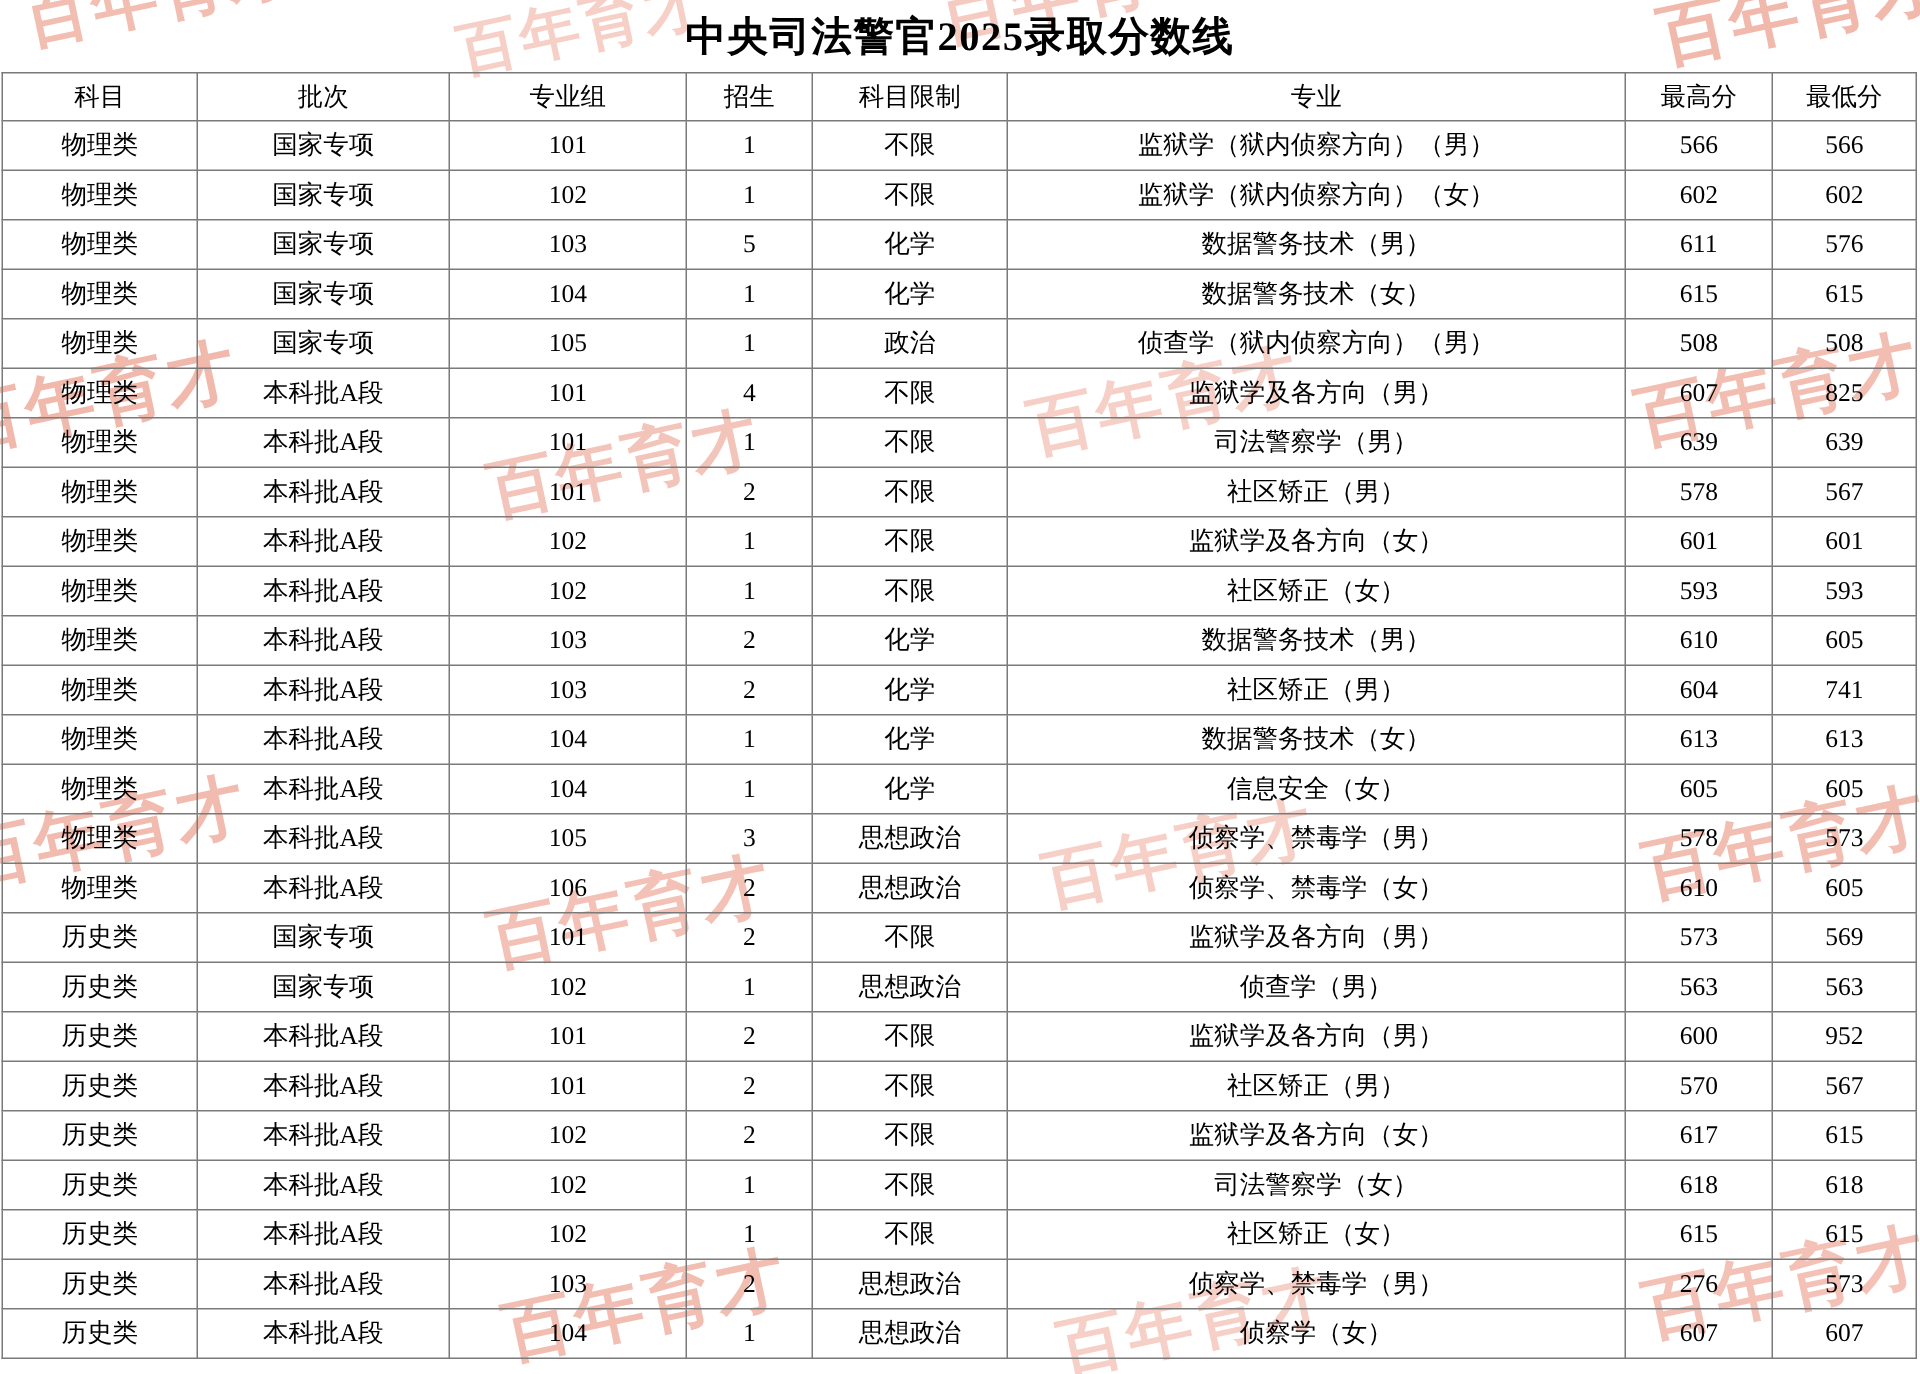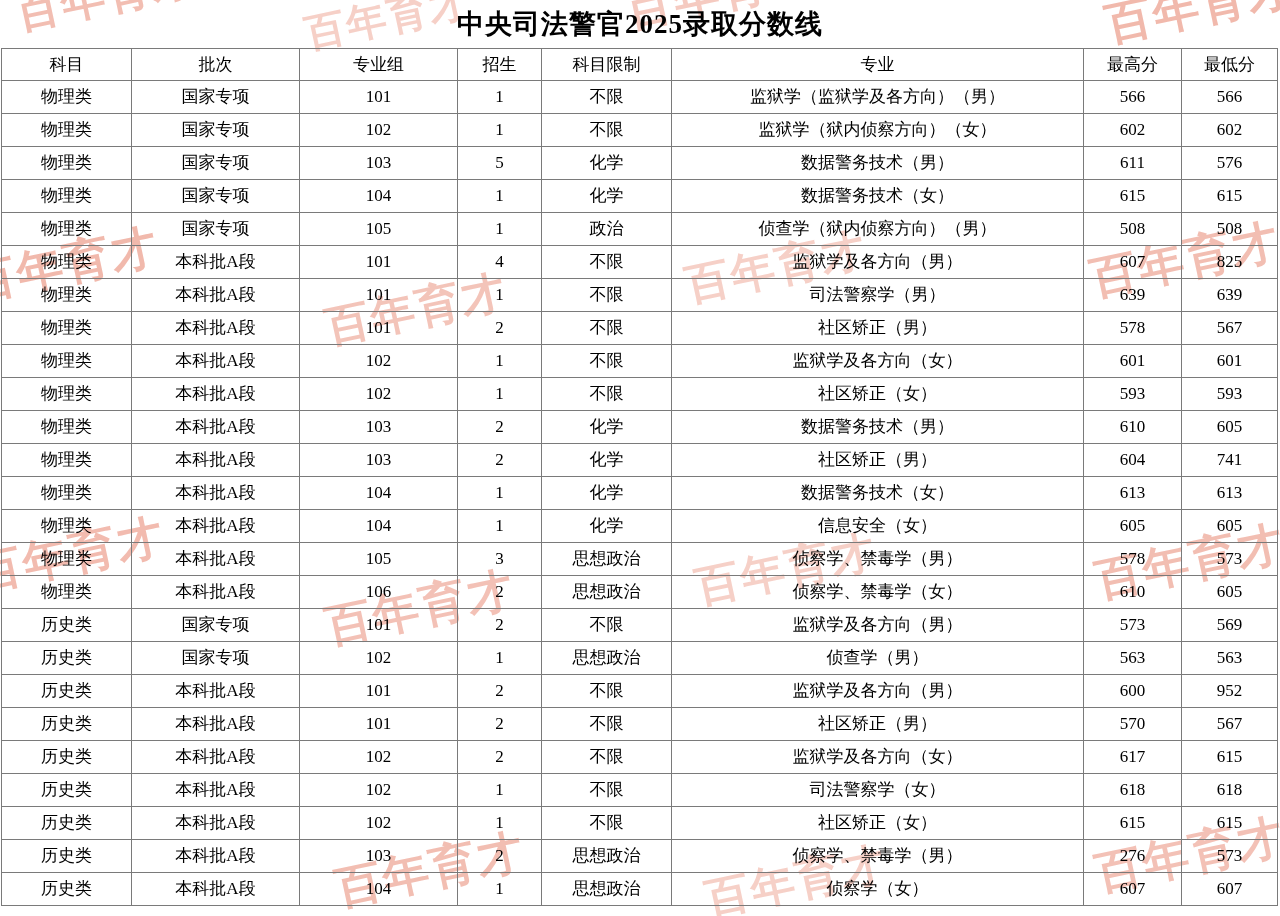--- a/index.html
+++ b/index.html
@@ -136,21 +136,21 @@
         <td>最低分</td>
       </tr>
     </thead>
     <tbody id="table-body">
         <tr>
           <td>物理类</td>
           <td>国家专项</td>
           <td>101</td>
           <td>1</td>
           <td>不限</td>
-          <td>监狱学（监狱学及各方向）（男）</td>
+          <td>监狱学（狱内侦察方向）（男）</td>
           <td>566</td>
           <td>566</td>
         </tr>
         <tr class="row-even">
           <td>物理类</td>
           <td>国家专项</td>
           <td>102</td>
           <td>1</td>
           <td>不限</td>
           <td>监狱学（狱内侦察方向）（女）</td>

